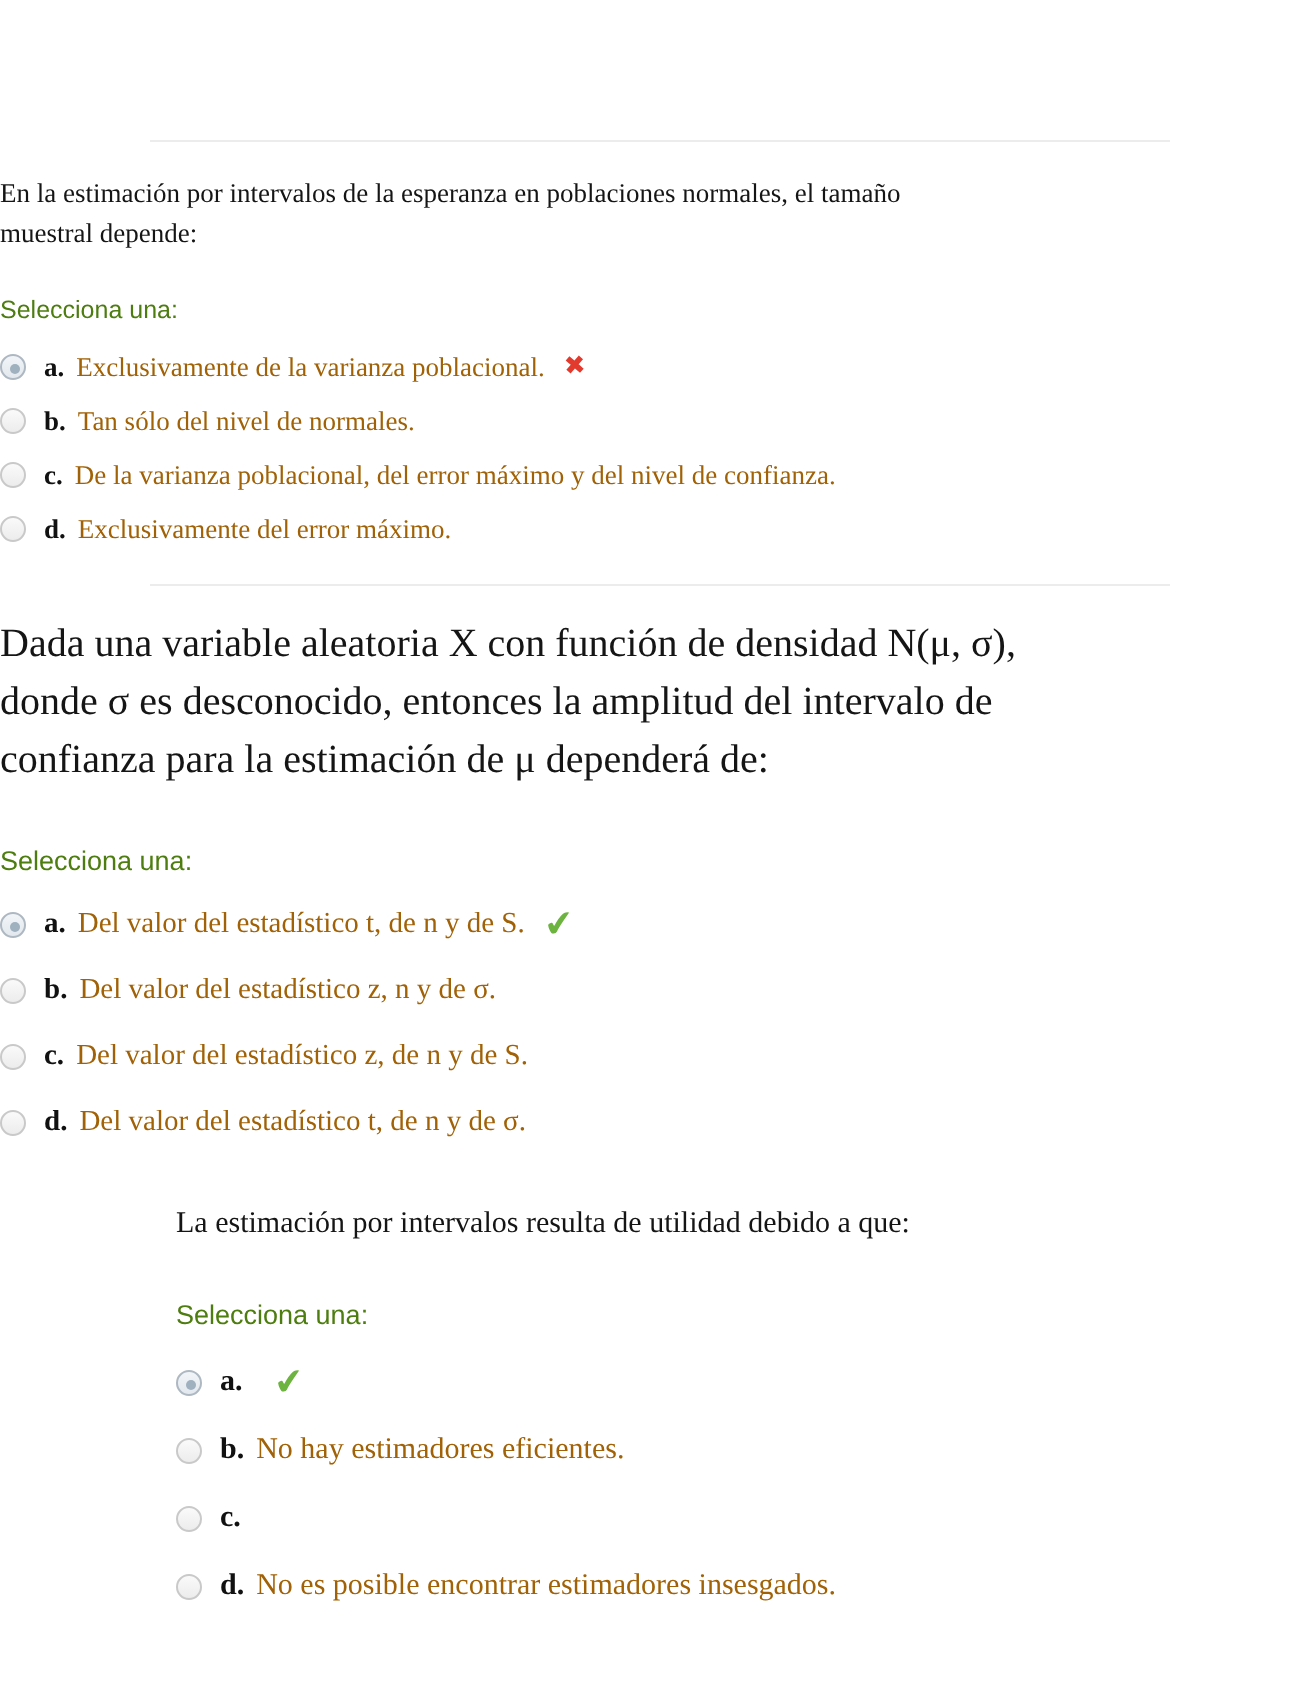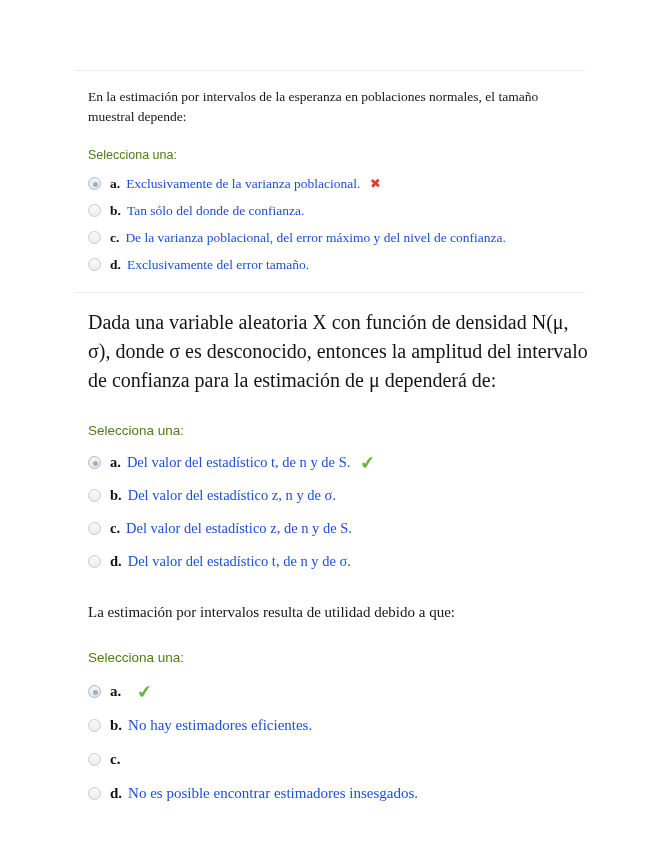--- a/index.html
+++ b/index.html
@@ -19,21 +19,21 @@
   .page { width: 655px; }
 
   .divider {
     border: none;
     border-top: 1px solid #ececec;
     margin: 0 70px 0 75px;
     height: 0;
   }
   .divider.top { margin-top: 70px; }
 
-  .question { padding-left: 88px; padding-right: 60px; }
+  .question { padding-right: 60px; }
   .question.q3 { padding-left: 88px; }
 
   .qtext {
     margin: 0;
     line-height: 1.45;
     color: #151515;
   }
   .q1 .qtext { margin-top: 16px; font-size: 13.5px; max-width: 478px; }
   .q2 .qtext { margin-top: 15px; font-size: 20px; max-width: 528px; }
   .q3 .qtext { margin-top: 24px; font-size: 15px; max-width: 540px; }
@@ -76,21 +76,21 @@
     border-radius: 50%;
     background: #9fb0bf;
   }
 
   .letter {
     font-weight: bold;
     margin-right: 6px;
     color: #111111;
     white-space: nowrap;
   }
-  .opt-text { color: #1d4ed8; white-space: nowrap; }
+  .opt-text { color: #a16207; white-space: nowrap; }
   .q3 .opt-text { white-space: normal; }
 
   .mark {
     margin-left: 10px;
     font-family: "DejaVu Sans", sans-serif;
     line-height: 1;
   }
   .mark.incorrect {
     color: #e23b2e;
     font-size: 13px;
@@ -118,31 +118,31 @@
 
     <div class="option">
       <span class="radio selected"></span>
       <span class="letter">a.</span>
       <span class="opt-text">Exclusivamente de la varianza poblacional.</span>
       <span class="mark incorrect">✖</span>
     </div>
     <div class="option">
       <span class="radio"></span>
       <span class="letter">b.</span>
-      <span class="opt-text">Tan sólo del donde de confianza.</span>
+      <span class="opt-text">Tan sólo del nivel de normales.</span>
     </div>
     <div class="option">
       <span class="radio"></span>
       <span class="letter">c.</span>
       <span class="opt-text">De la varianza poblacional, del error máximo y del nivel de confianza.</span>
     </div>
     <div class="option">
       <span class="radio"></span>
       <span class="letter">d.</span>
-      <span class="opt-text">Exclusivamente del error tamaño.</span>
+      <span class="opt-text">Exclusivamente del error máximo.</span>
     </div>
   </section>
 
   <hr class="divider mid" style="margin-top:14px;">
 
   <section class="question q2">
     <p class="qtext">Dada una variable aleatoria X con función de densidad N(μ, σ), donde σ es desconocido, entonces la amplitud del intervalo de confianza para la estimación de μ dependerá de:</p>
     <p class="prompt">Selecciona una:</p>
 
     <div class="option">

